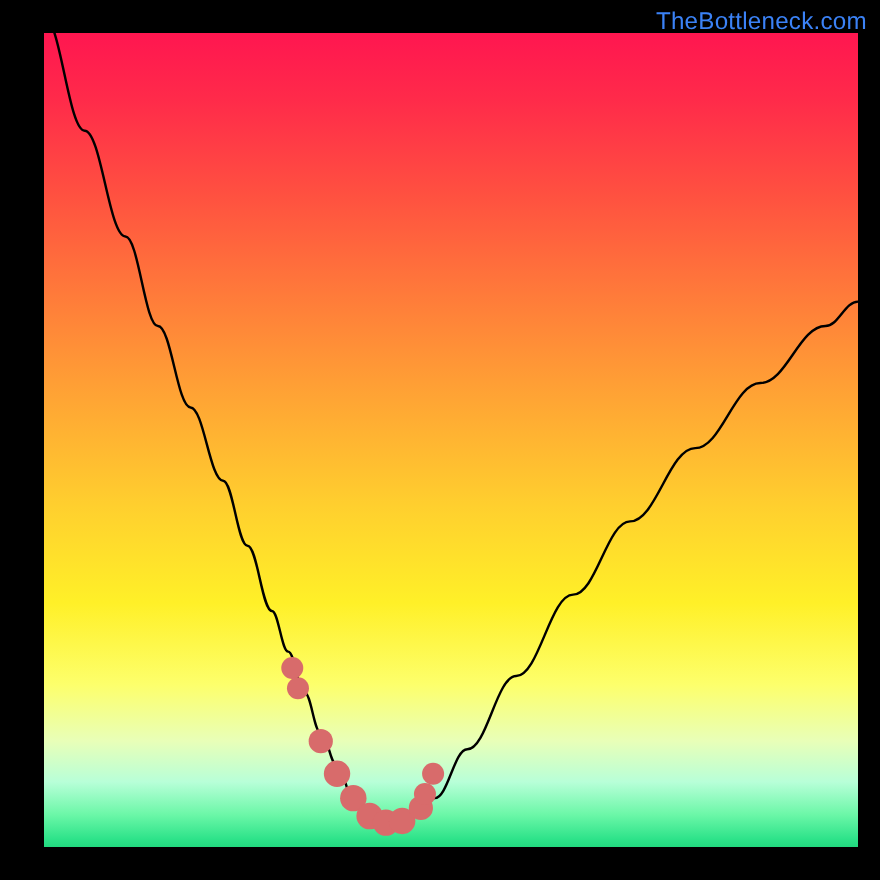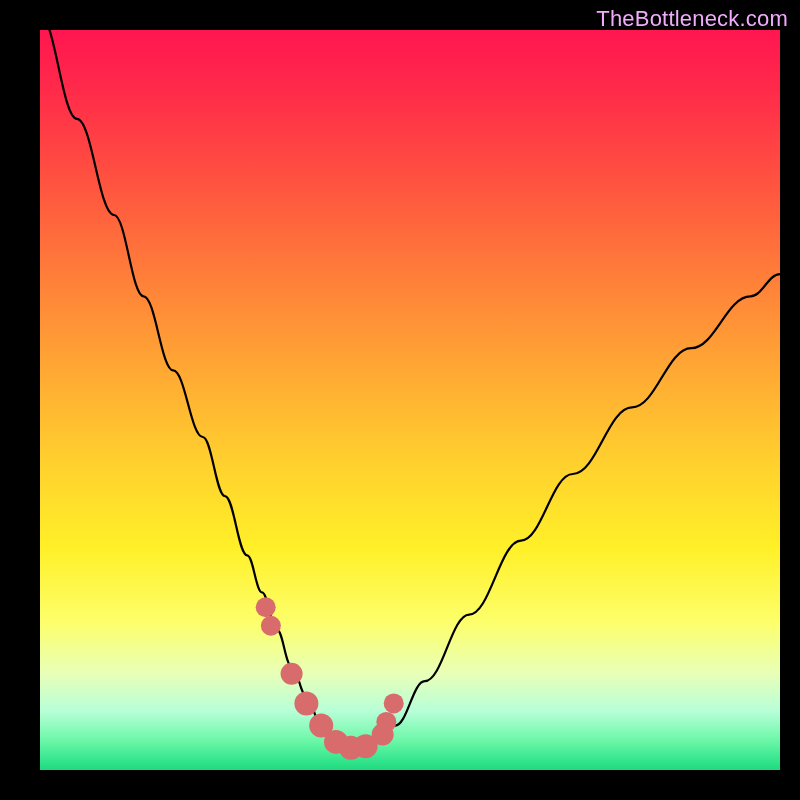--- a/index.html
+++ b/index.html
@@ -10,21 +10,21 @@
     background: #000;
     position: relative;
     overflow: hidden;
   }
   .watermark {
     position: absolute;
     top: 6px;
     right: 12px;
     font-family: Arial, sans-serif;
     font-size: 22px;
-    color: #f0abfc;
+    color: #3b82f6;
     z-index: 10;
     letter-spacing: 0.2px;
   }
   .plot-area {
     position: absolute;
     left: 40px;
     top: 30px;
     width: 740px;
     height: 740px;
     background: linear-gradient(to bottom,

